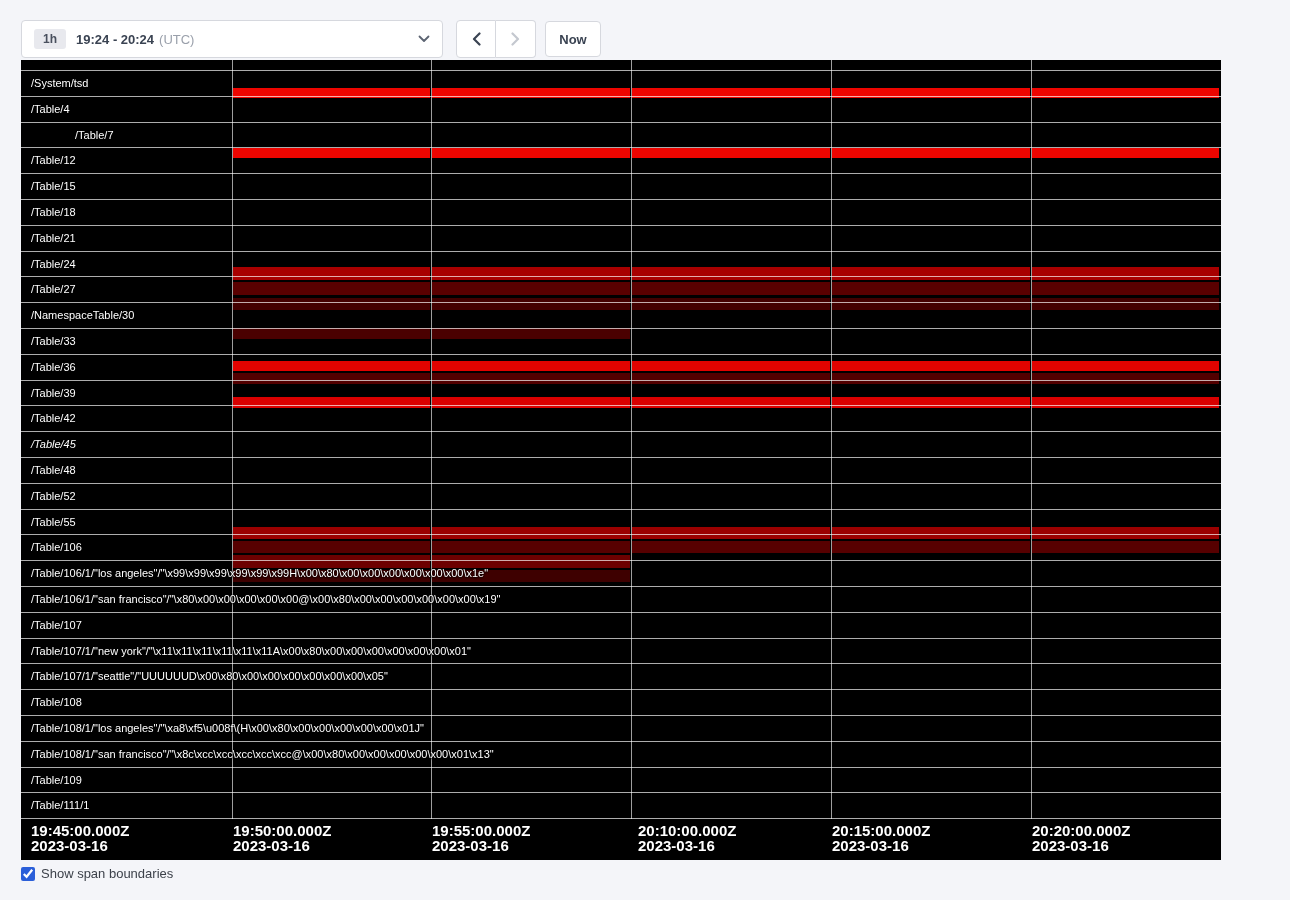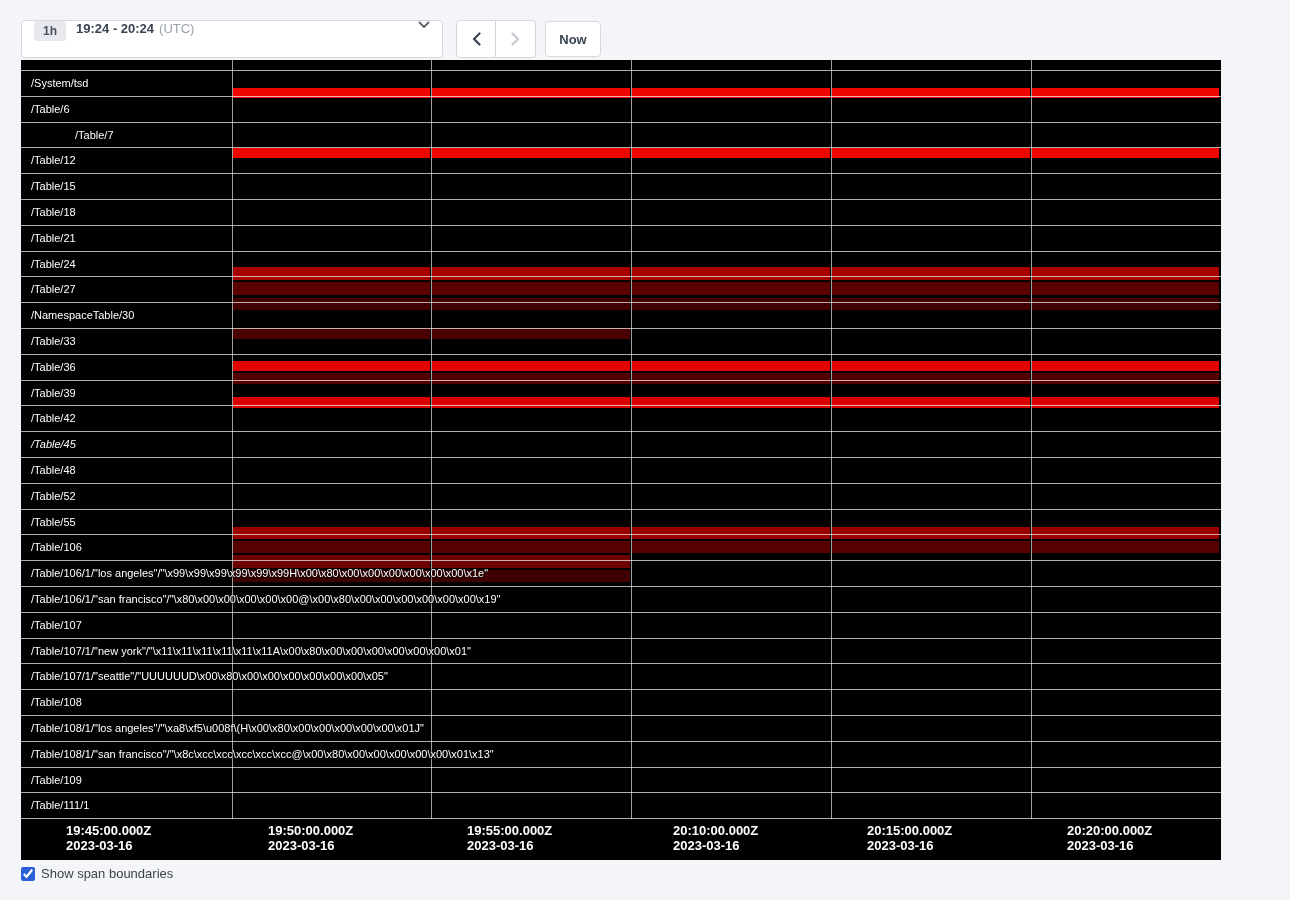--- a/index.html
+++ b/index.html
@@ -2,21 +2,21 @@
 <html><head>
 <meta charset="utf-8">
 <style>
   * { margin:0; padding:0; box-sizing:border-box; }
   body { background:#f4f5f9; font-family:"Liberation Sans", sans-serif; }
   .page { position:relative; width:1290px; height:900px; background:#f4f5f9; overflow:hidden; }
 
   
   .time-selector { position:absolute; left:21px; top:20px; width:422px; height:38px;
     background:#fff; border:1px solid #d6d8de; border-radius:4px;
-    display:flex; align-items:flex-start; padding:0 12px; cursor:pointer; }
+    display:flex; align-items:center; padding:0 12px; cursor:pointer; }
   .badge { background:#e8e9ee; color:#49505e; font-size:12px; font-weight:700;
     padding:3px 9px; border-radius:3px; margin-right:10px; }
   .range { font-size:13px; font-weight:700; color:#3a4352; }
   .zone  { font-size:13px; color:#9aa0ab; margin-left:5px; }
   .chev  { margin-left:auto; color:#5c6472; display:flex; }
   .nav-group { position:absolute; left:456px; top:20px; display:flex; }
   .nav-btn { width:40px; height:38px; background:#fff; border:1px solid #d6d8de;
     display:flex; align-items:center; justify-content:center; cursor:pointer; color:#3a4352; }
   .nav-btn.prev { border-radius:4px 0 0 4px; }
   .nav-btn.next { border-radius:0 4px 4px 0; border-left:none; color:#c4c8cf; }
@@ -25,22 +25,22 @@
     font-size:13px; font-weight:700; color:#3a4352; cursor:pointer; }
 
   
   .chart { position:absolute; left:21px; top:60px; width:1200px; height:800px;
     background:#000; overflow:hidden; cursor:crosshair;padding-left:16px; }
   .vline { position:absolute; top:0; width:1px; height:759px; background:rgba(255,255,255,0.62); }
   .hline { position:absolute; left:0; width:1200px; height:1px; background:rgba(255,255,255,0.68); }
   .heat-cell { position:absolute; }
   .row-label { position:absolute; left:10px; color:#fff; font-size:11px; line-height:12px;
     white-space:nowrap; text-shadow:0 1px 2px #000, 0 0 2px #000; }
-  .axis-col { position:absolute; top:763px; color:#fff; font-size:13px; font-weight:700;
-    line-height:15px; white-space:nowrap;margin-left:35px; }
+  .axis-col { position:absolute; top:763px; color:#fff; font-size:15px; font-weight:700;
+    line-height:15px; white-space:nowrap; }
 
   
   .tooltip { position:absolute; left:710px; top:540px; width:570px; background:#fff;
     border-radius:2px; box-shadow:0 2px 12px rgba(0,0,0,0.28); padding:10px 16px; z-index:10; }
   .tooltip-line { font-size:13.5px; color:#5b5f66; height:34px; display:flex; align-items:center;
     white-space:nowrap; overflow:hidden; }
 
   
   .footer { position:absolute; left:21px; top:866px; display:flex; align-items:flex-start; gap:4px; }
   .footer input { width:14px; height:14px; accent-color:#2b5fd9; margin:1px 2px 0 0; cursor:pointer; }
@@ -167,21 +167,21 @@
       <div class="hline" style="top: 551.8px;"></div>
       <div class="hline" style="top: 577.6px;"></div>
       <div class="hline" style="top: 603.4px;"></div>
       <div class="hline" style="top: 629.2px;"></div>
       <div class="hline" style="top: 655px;"></div>
       <div class="hline" style="top: 680.8px;"></div>
       <div class="hline" style="top: 706.6px;"></div>
       <div class="hline" style="top: 732.4px;"></div>
       <div class="hline" style="top: 758.2px;"></div>
       <div class="row-label" style="top: 17px;">/System/tsd</div>
-      <div class="row-label" style="top: 42.8px;">/Table/6</div>
+      <div class="row-label" style="top: 42.8px;">/Table/4</div>
       <div class="row-label" style="top: 68.6px; margin-left: 44px;">/Table/7</div>
       <div class="row-label" style="top: 94.4px;">/Table/12</div>
       <div class="row-label" style="top: 120.2px;">/Table/15</div>
       <div class="row-label" style="top: 146px;">/Table/18</div>
       <div class="row-label" style="top: 171.8px;">/Table/21</div>
       <div class="row-label" style="top: 197.6px;">/Table/24</div>
       <div class="row-label" style="top: 223.4px;">/Table/27</div>
       <div class="row-label" style="top: 249.2px; text-align: center;">/NamespaceTable/30</div>
       <div class="row-label" style="top: 275px;">/Table/33</div>
       <div class="row-label" style="top: 300.8px;">/Table/36</div>

